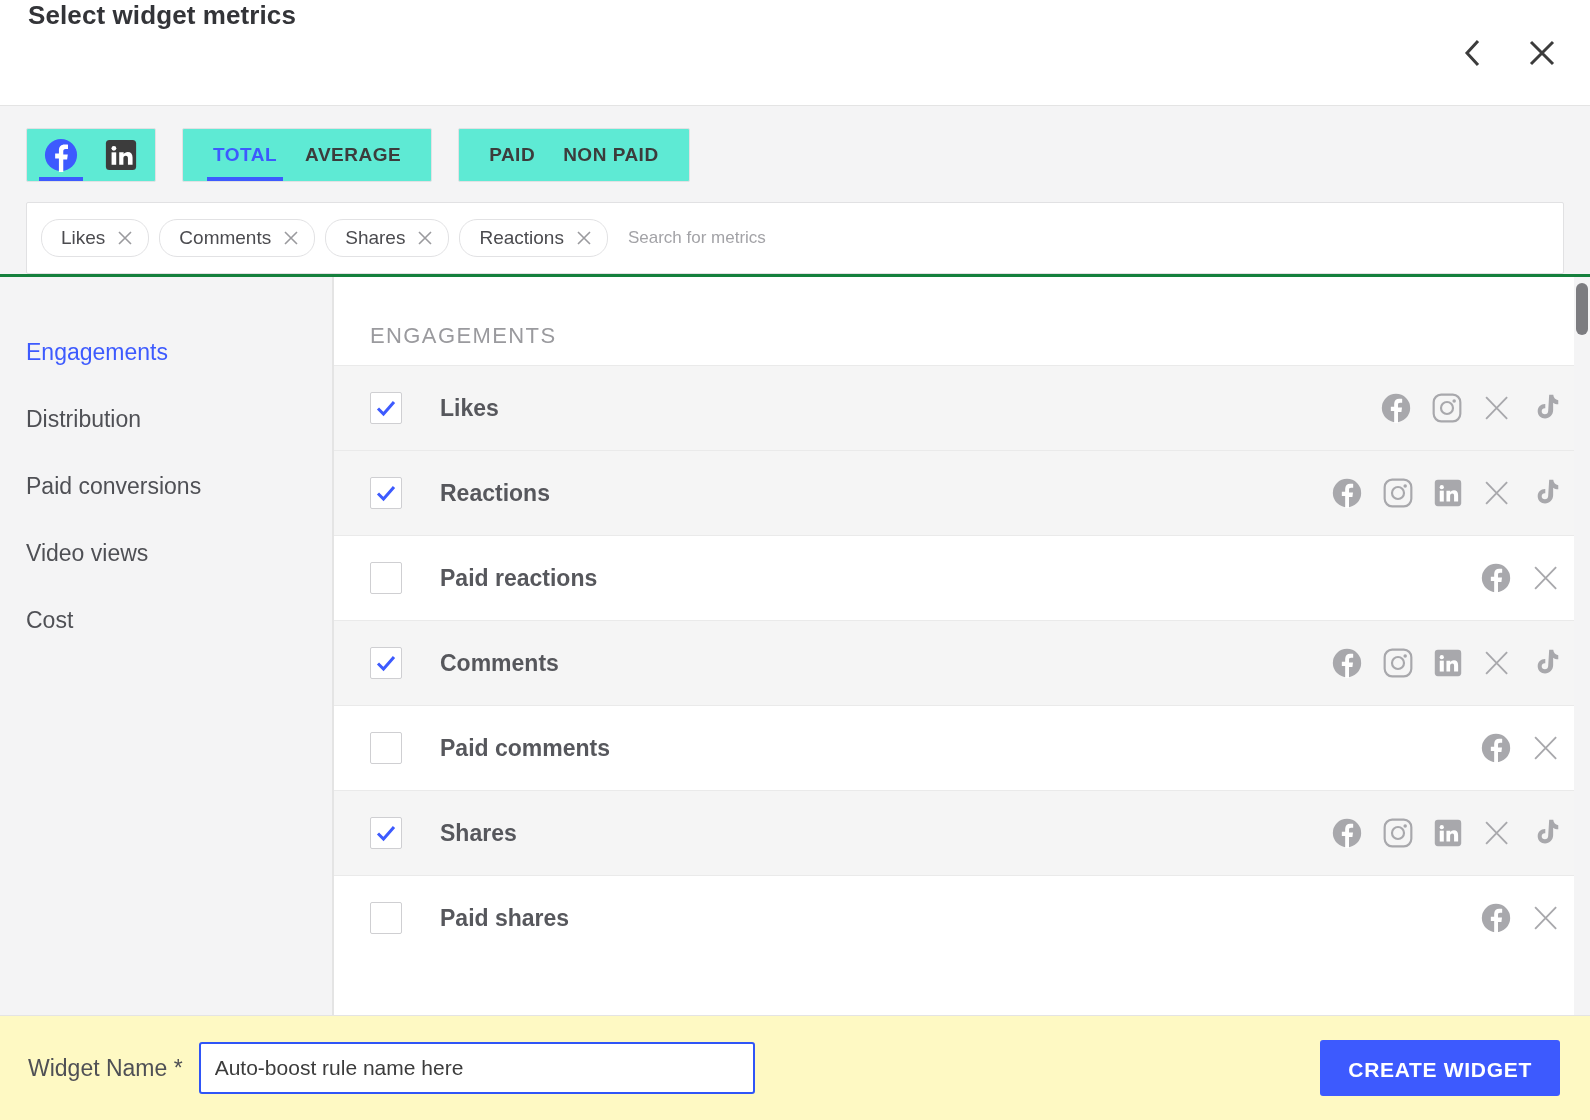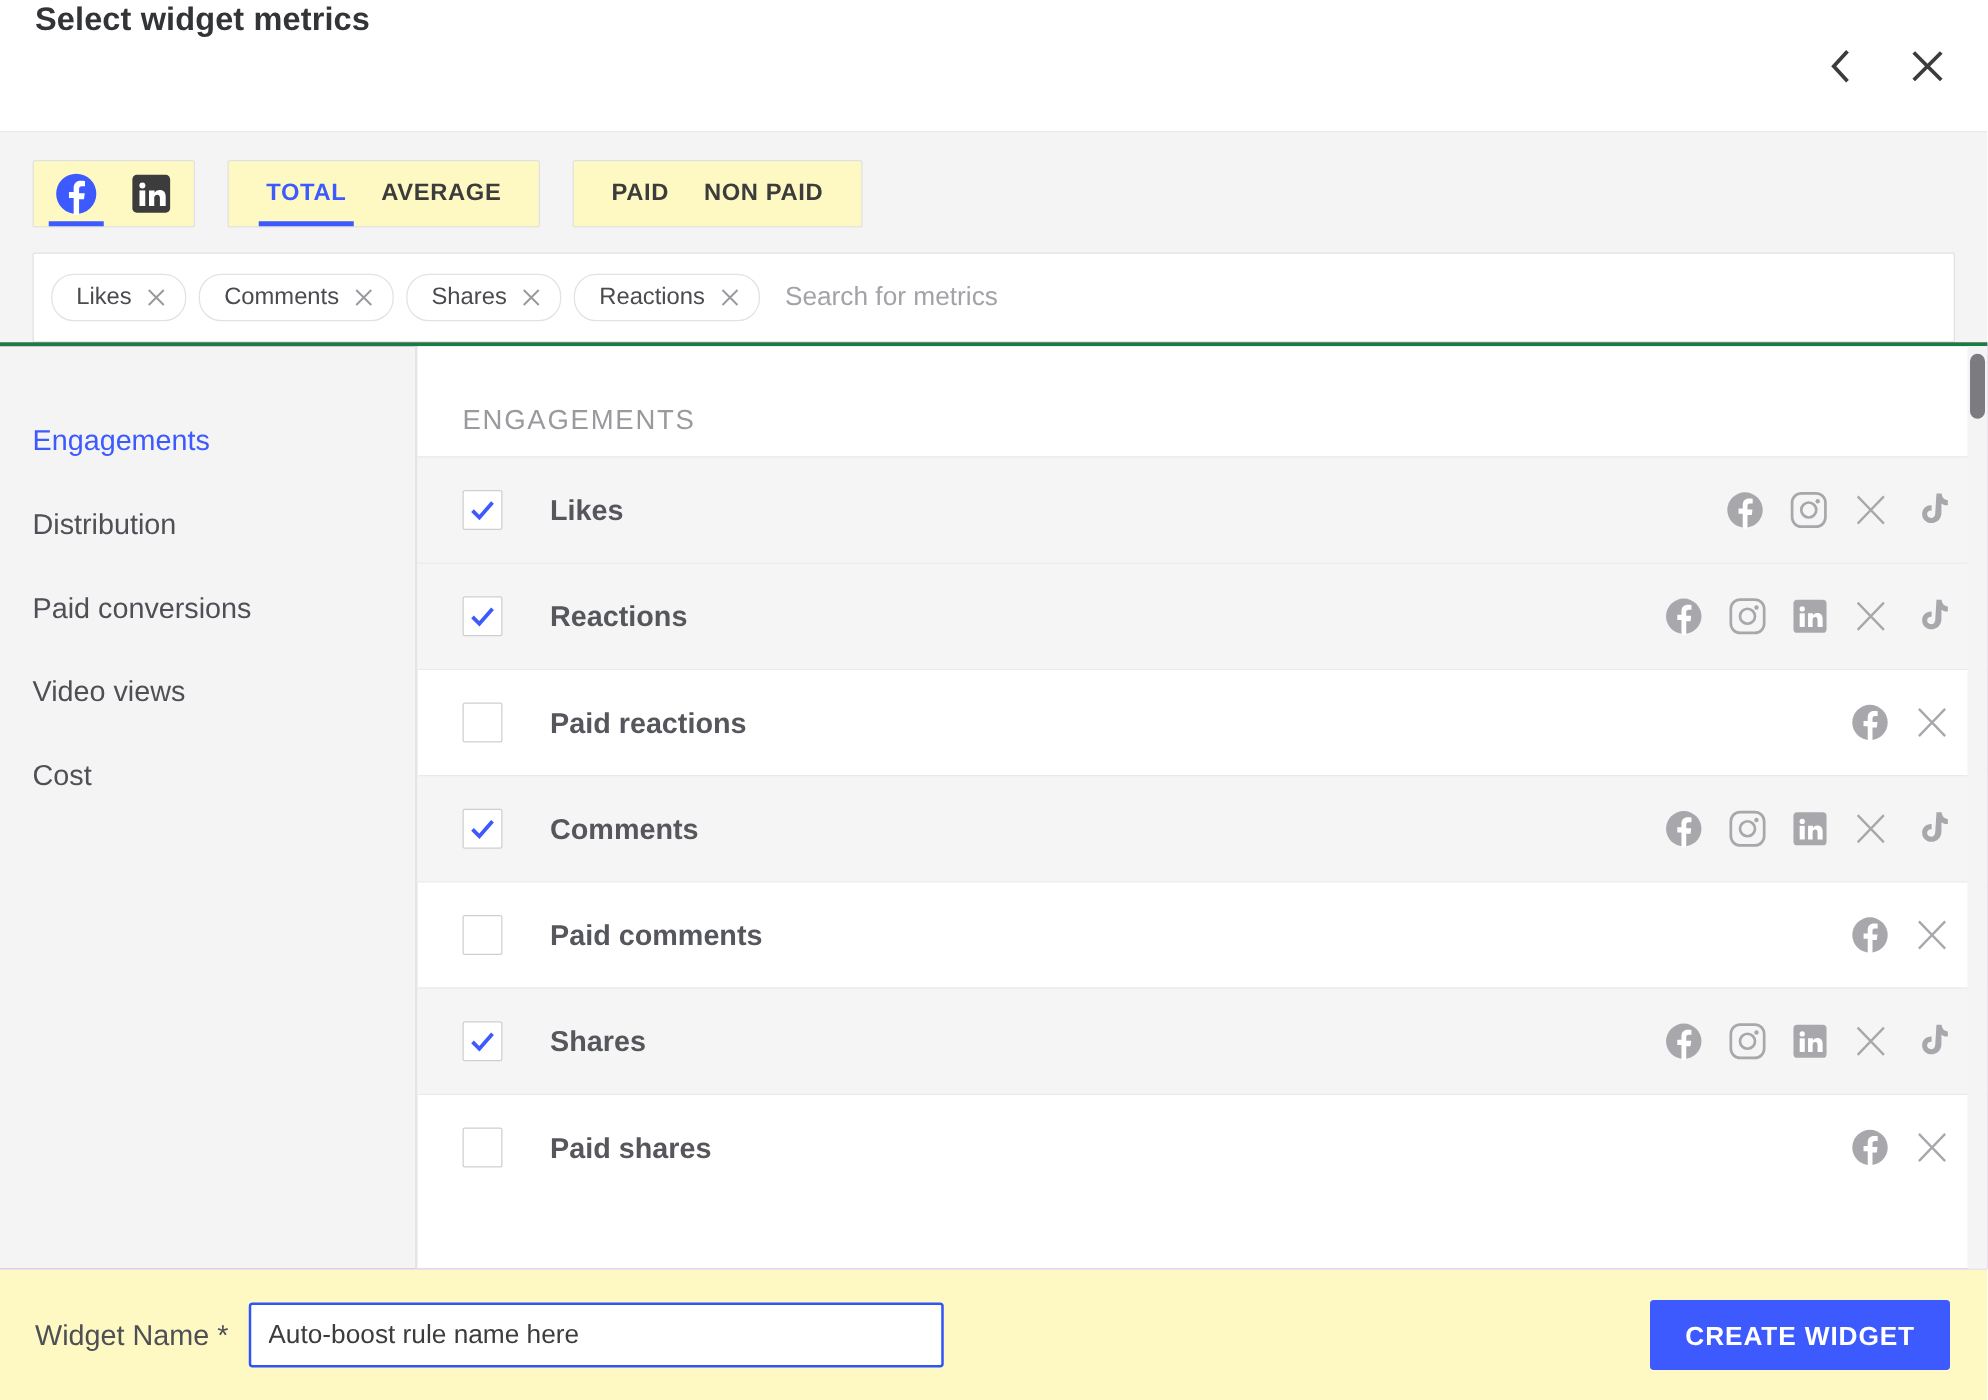--- a/index.html
+++ b/index.html
@@ -27,21 +27,21 @@
   }
 
   
   .toolbar {
     background: #f4f4f5;
     padding: 22px 26px 0 26px;
     flex: 0 0 auto;
   }
   .toolbar-row { display: flex; align-items: center; gap: 26px; }
   .seg-group {
-    background: #fef9c3; border: 1px solid #e1e1e3; border-radius: 2px;
+    background: #5eead4; border: 1px solid #e1e1e3; border-radius: 2px;
     display: flex; align-items: stretch; height: 54px;
   }
   .platform-group { padding: 0 6px; gap: 4px; }
   .platform-tab {
     width: 56px; height: 100%;
     display: flex; align-items: center; justify-content: center;
     cursor: pointer; position: relative;
   }
   .platform-tab .underline {
     position: absolute; left: 6px; right: 6px; bottom: 0; height: 4px; background: #3d5afe;
@@ -66,21 +66,21 @@
   }
   .chip {
     display: inline-flex; align-items: center; gap: 12px;
     border: 1px solid #e2e2e4; border-radius: 18px;
     padding: 7px 15px 7px 19px; background: #fff;
     font-size: 19px; color: #4b4b4f;
   }
   .chip-x { color: #9a9a9e; font-size: 19px; cursor: pointer; line-height: 1; }
   .search-input {
     border: none; outline: none; flex: 1 1 200px; min-width: 200px;
-    font-size: 21px; color: #3c3c3c; padding-left: 10px;
+    font-size: 17px; color: #3c3c3c; padding-left: 10px;
     font-family: "Liberation Sans", sans-serif; background: transparent;
   }
   .search-input::placeholder { color: #a3a3a7; }
 
   
   .body-area { flex: 1 1 auto; display: flex; min-height: 0; background: #a21caf; border-top: 3px solid #15803d; position: relative; }
   .sidebar {
     width: 333px; flex: 0 0 333px; background: #f4f4f5;
     padding: 42px 0 0 0; border-right: 1px solid #e4e4e4;
   }

